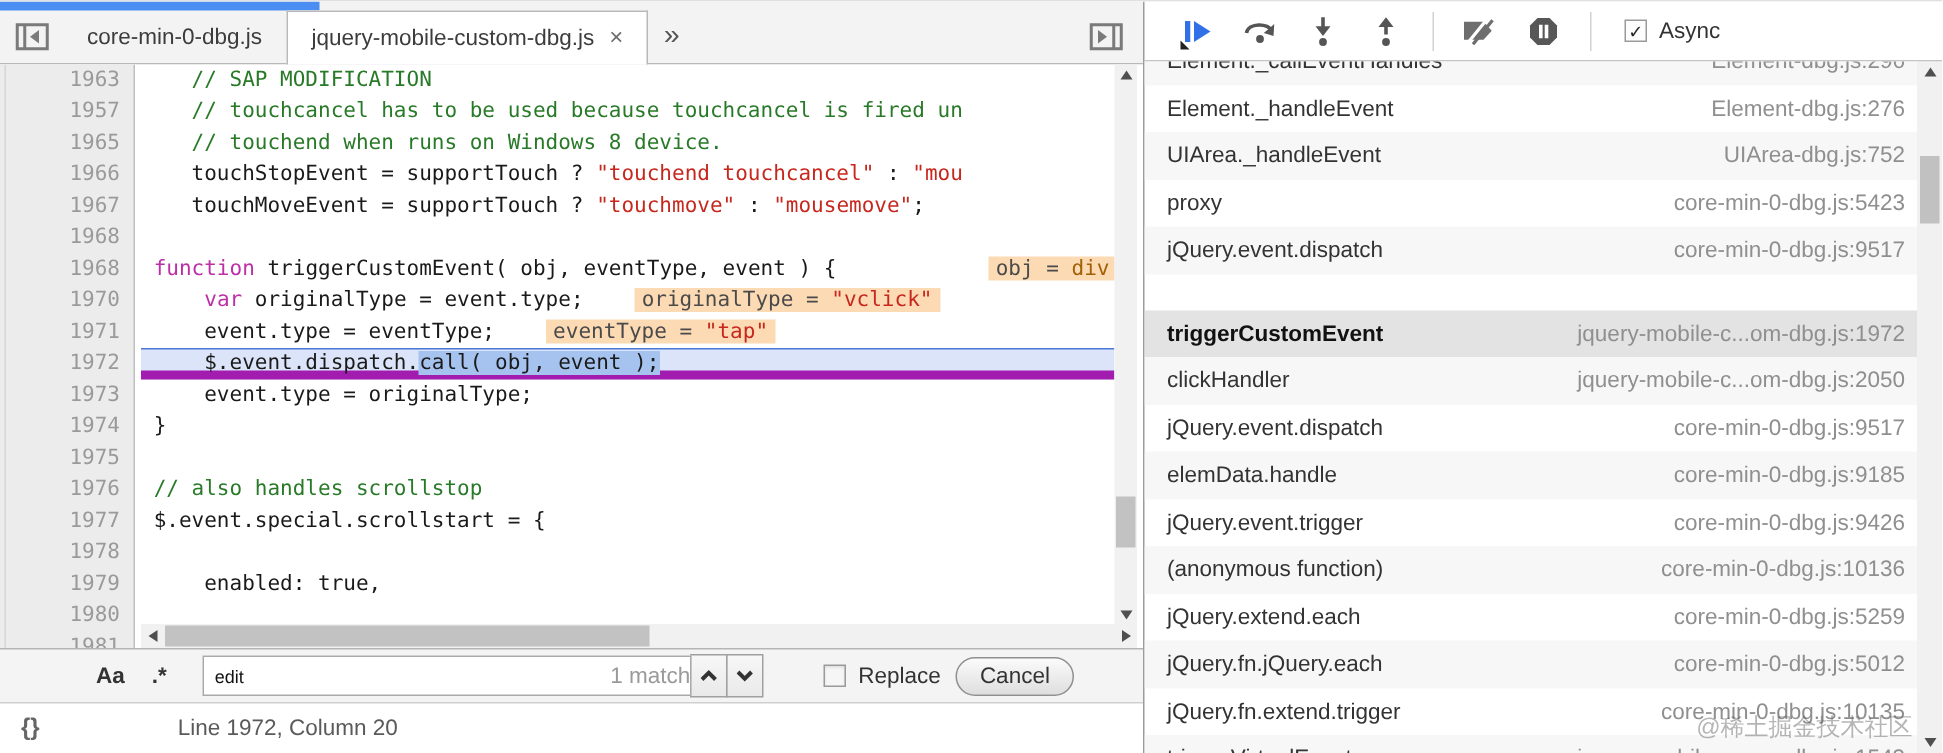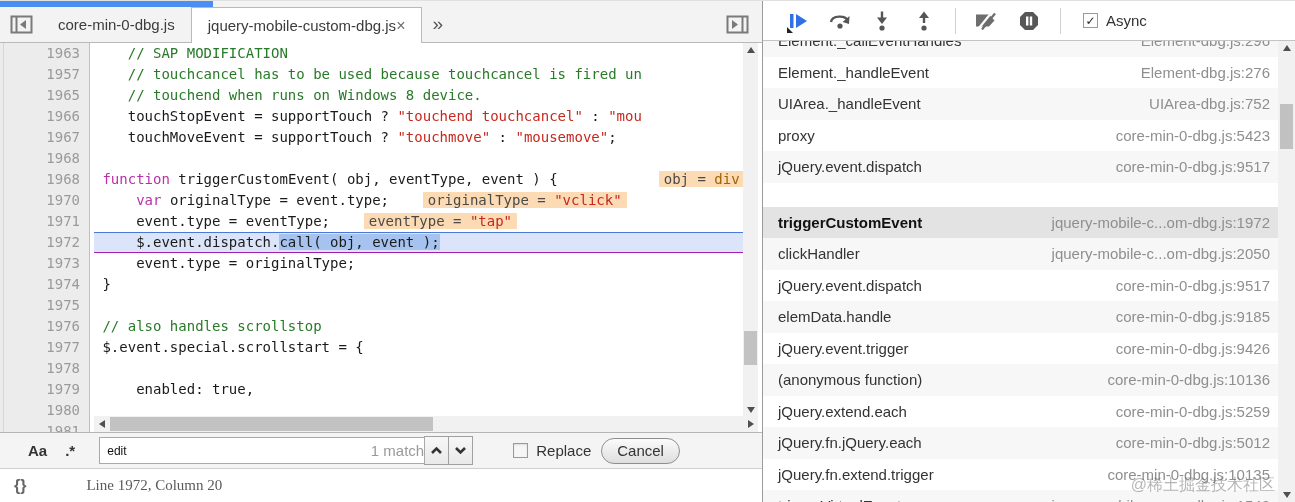--- a/index.html
+++ b/index.html
@@ -6,33 +6,33 @@
   body { background:#fff; font-family:"Liberation Sans","DejaVu Sans",sans-serif; }
   .app { position:relative; width:1295px; height:502px; background:#fff; display:flex; overflow:hidden; border-top:1px solid #e0e0e0; }
 
   
   .left { width:763px; height:100%; border-right:1px solid #9b9b9b; display:flex; flex-direction:column; background:#fff; position:relative; flex:none; }
 
   .tabbar { height:42px; background:#f3f3f3; border-bottom:1px solid #b9b9b9; display:flex; align-items:flex-end; position:relative; flex:none; }
   .bluestrip { position:absolute; top:0; left:0; width:213px; height:6px; background:#4a8ef2; }
   .panel-btn { height:34px; display:flex; align-items:center; justify-content:center; width:42px; margin-bottom:1px; cursor:pointer; }
   .tab { height:34px; display:flex; align-items:center; padding:0 16px; font-size:15px; color:#3c3c3c; margin-bottom:1px; cursor:pointer; }
-  .tab.active { background:#fff; border:1px solid #b9b9b9; border-bottom:none; margin-bottom:-1px; height:36px; z-index:2; }
+  .tab.active { background:#fff; border:1px solid #b9b9b9; border-bottom:none; margin-bottom:-1px; height:36px; z-index:2; gap:10px; }
   .close { color:#6e6e6e; font-size:16px; line-height:1; cursor:pointer; }
   .chev { font-size:19px; color:#555; margin:0 0 7px 10px; cursor:pointer; }
   .right-toggle { margin-left:auto; margin-right:4px; }
 
   
   .editor { flex:1; position:relative; overflow:hidden; display:flex; background:#fff; }
   .editor::before { content:""; position:absolute; left:3px; top:0; bottom:0; width:1px; background:#d6d6d6; }
   .gutter { width:90px; flex:none; background:#ececec; border-right:1px solid #bfbfbf; padding-left:4px; text-align:right; font:14px/21px "DejaVu Sans Mono","Liberation Mono",monospace; color:#9a9a9a; }
   .gnum { height:21px; padding-right:9px; }
   .code { flex:1; padding-left:4px; font:14px/21px "DejaVu Sans Mono","Liberation Mono",monospace; color:#1a1a1a; white-space:pre; overflow:hidden; margin-right:19px; }
   .cl { height:21px; }
-  .cl.exec { background:#dbe4f8; border-top:1px solid #4d79d6; border-bottom:1px solid #a21caf; line-height:19px; }
+  .cl.exec { background:#dbe4f8; border-top:1px solid #4d79d6; border-bottom:6px solid #a21caf; line-height:19px; }
   .c  { color:#287a28; }
   .s  { color:#c7281e; }
   .k  { color:#bc2fa6; }
   .h  { background:#fbdab4; color:#4a4a4a; padding-left:5px; }
   .hs { background:#fbdab4; color:#c7281e; padding-right:5px; }
   .ho { background:#fbdab4; color:#a16207; padding-right:5px; }
   .sel { background:#a5c3ee; }
 
   
   .vscroll { position:absolute; right:4px; top:0; width:15px; height:374px; background:#f1f1f1; }
@@ -41,37 +41,37 @@
   .tri { width:0; height:0; border:4px solid transparent; }
   .tri.up    { border-bottom:6px solid #4f4f4f; margin-top:-4px; }
   .tri.down  { border-top:6px solid #4f4f4f; margin-bottom:-4px; }
   .tri.lft   { border-right:6px solid #4f4f4f; margin-left:-4px; }
   .tri.rgt   { border-left:6px solid #4f4f4f; margin-right:-4px; }
   .vthumb { position:absolute; left:1px; width:13px; top:288px; height:34px; background:#c2c2c2; }
   .hthumb { position:absolute; top:1px; height:14px; left:16px; width:323px; background:#c2c2c2; }
 
   
   .search { height:36px; flex:none; background:#f4f4f4; border-top:1px solid #b5b5b5; display:flex; align-items:center; padding-left:28px; font-size:15px; color:#333; }
-  .texticon { font-weight:bold; color:#333; cursor:pointer; }
+  .texticon { font-weight:bold; color:#333; cursor:pointer;margin-left:36px; }
   .regex { margin-left:18px; }
   .searchbox { position:relative; margin-left:24px; width:326px; height:27px; border:1px solid #a9a9a9; background:#fff; display:flex; align-items:center; }
   .searchbox input { border:none; outline:none; flex:1; font-size:12px; padding:0 7px; font-family:Liberation Sans, sans-serif; color:#111; background:transparent; }
   .match { position:absolute; right:0; color:#9a9a9a; pointer-events:none; }
   .navbtns { display:flex; }
   .navbtn { width:25px; height:29px; border:1px solid #a0a0a0; margin-left:-1px; background:linear-gradient(#f7f7f7,#e9e9e9); display:flex; align-items:center; justify-content:center; cursor:pointer; }
   .cb { width:15px; height:15px; border:1px solid #9a9a9a; background:#fdfdfd; display:inline-flex; align-items:center; justify-content:center; font-size:12px; font-weight:bold; color:#222; }
   .cb.off { background:#f6f6f6; box-shadow:inset 0 1px 2px rgba(0,0,0,.1); }
   .replace-cb { margin-left:40px; }
   .replace-label { margin-left:8px; }
   .cancel { margin-left:10px; padding:3px 15px 4px; border:1px solid #8f8f8f; border-radius:13px; background:linear-gradient(#fbfbfb,#dedede); font-size:15px; color:#333; font-family:inherit; cursor:pointer; }
 
   
   .status { height:34px; flex:none; background:#fff; border-top:1px solid #cfcfcf; display:flex; align-items:center; padding-left:14px; color:#5a5a5a; font-size:15px; }
   .pp { font-weight:bold; font-size:16px; color:#666; cursor:pointer; }
-  .cursor-pos { margin-left:60px;font-family:Liberation Serif, serif; }
+  .cursor-pos { margin-left:92px; }
 
   
   .right { flex:1; display:flex; flex-direction:column; background:#fff; min-width:0; }
   .dbgbar { height:40px; flex:none; border-bottom:1px solid #c4c4c4; display:flex; align-items:center; padding-left:24px; gap:20px; background:#fff; }
   .dbtn { position:relative; width:22px; height:22px; display:flex; align-items:center; justify-content:center; cursor:pointer; }
   .corner { position:absolute; left:0; bottom:-1px; width:0; height:0; border-left:6px solid #222; border-top:6px solid transparent; }
   .vsep { width:1px; height:26px; background:#d2d2d2; }
   .async { display:flex; align-items:center; gap:8px; margin-left:2px; font-size:15px; color:#333; }
 
   .stack { flex:1; position:relative; overflow:hidden; }

